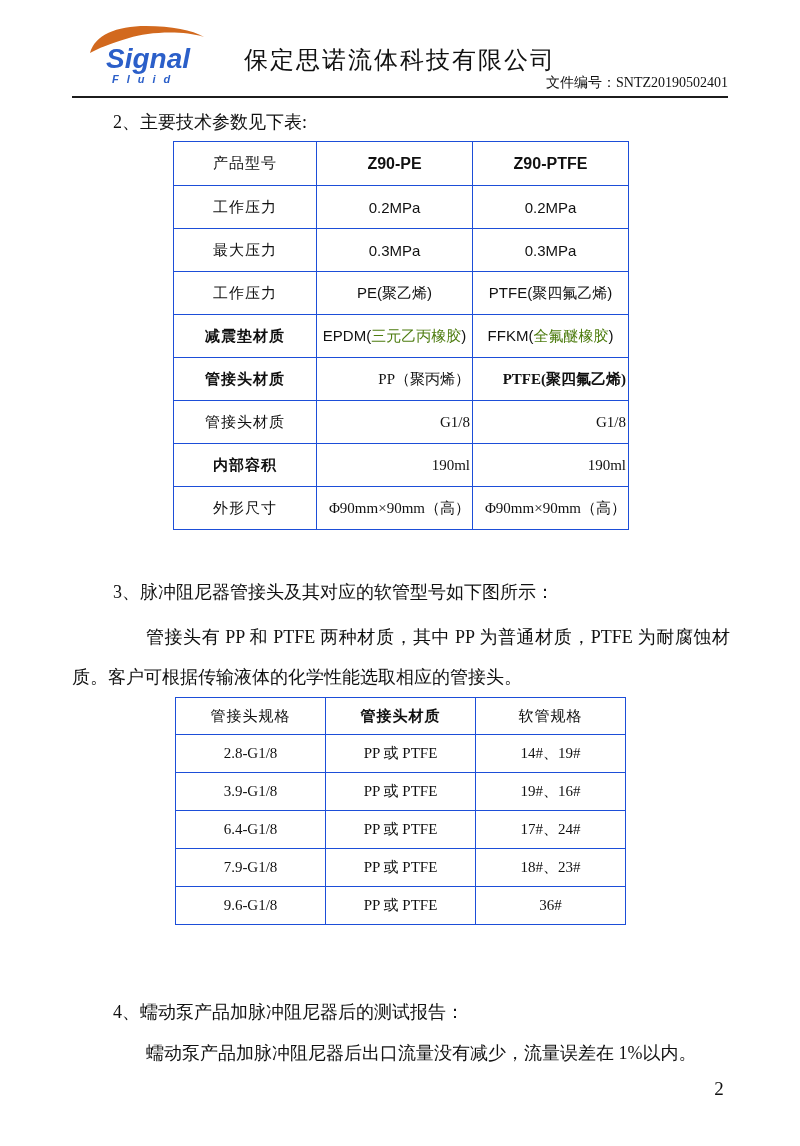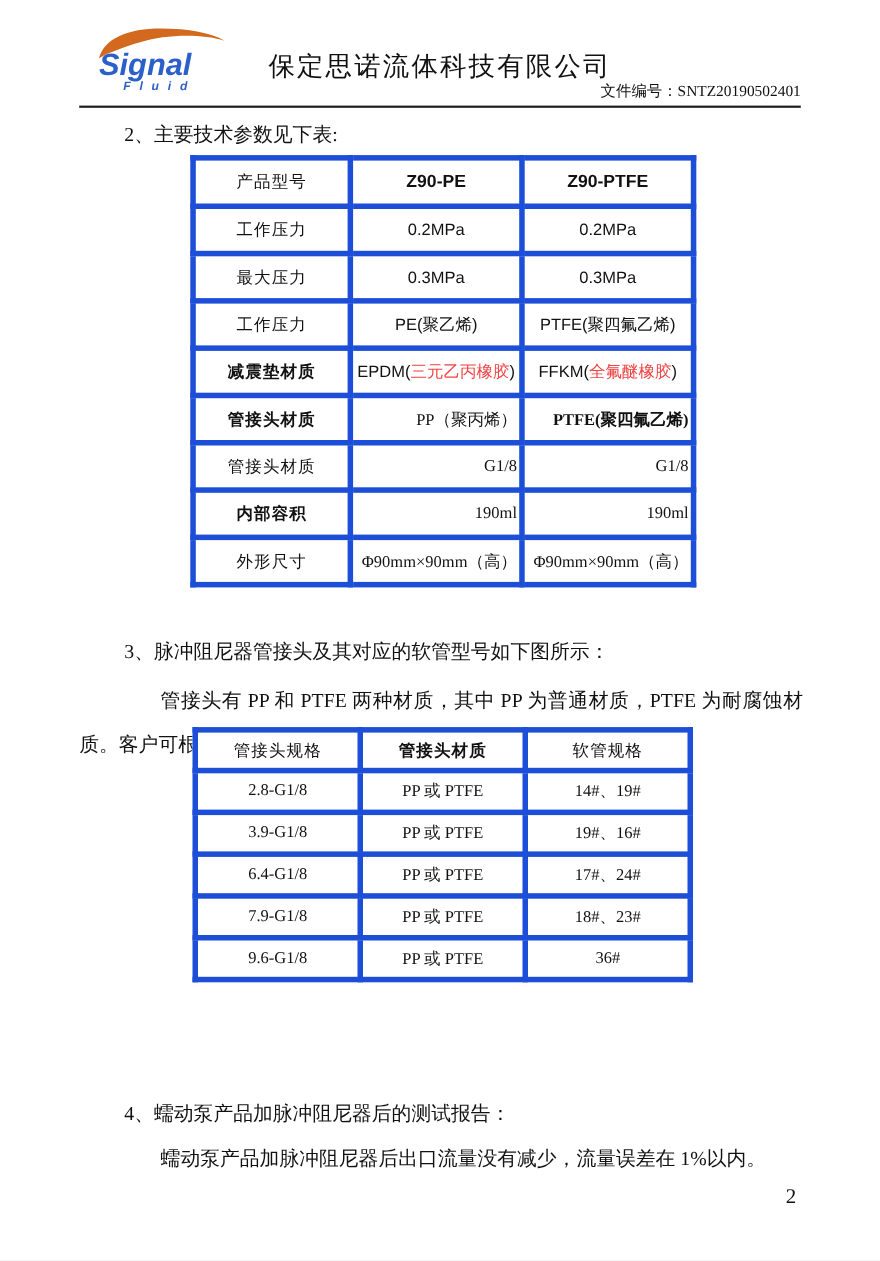--- a/index.html
+++ b/index.html
@@ -16,21 +16,21 @@
   .serif { font-family:"Liberation Serif", serif; }
 
   
   .logo { position:absolute; left:86px; top:24px; width:126px; }
   .logo-swoosh { display:block; width:120px; height:30px; }
   .logo-name {
     font-family:"Liberation Sans", sans-serif;
     font-weight:bold; font-style:italic;
     font-size:28px; line-height:26px;
     color:#2b5fc9; letter-spacing:0px;
-    margin-top:-8px; margin-left:4px;
+    margin-top:-8px; margin-left:20px;
     text-shadow:0 0 1px #ffffff;
   }
   .logo-sub {
     font-family:"Liberation Sans", sans-serif;
     font-weight:bold; font-style:italic;
     font-size:11px; color:#2b5fc9;
     letter-spacing:8px; margin-left:26px; margin-top:1px;
   }
   .company {
     position:absolute; left:0; top:44px; width:800px;
@@ -53,34 +53,34 @@
   .para {
     position:absolute; left:72px; width:658px;
     font-size:18px; line-height:40px;
     text-align:justify; text-indent:74px;
   }
   .para3 { top:617px; }
   .para4 { top:1033px; }
 
   
   table { border-collapse:collapse; table-layout:fixed; background:#ffffff; }
-  td, th { border:5px solid #1d4ed8; text-align:center; vertical-align:middle; font-weight:normal; padding:0 2px; }
+  td, th { border:1px solid #1d4ed8; text-align:center; vertical-align:middle; font-weight:normal; padding:0 2px; }
 
   .t1 { position:absolute; left:173px; top:141px; width:455px; }
   .t1 col.c1 { width:143px; } .t1 col.c2 { width:156px; } .t1 col.c3 { width:156px; }
   .t1 td { height:43px; font-size:15px; }
   .t1 tr.hdr td { height:44px; }
   .t1 .lbl { letter-spacing:1px; }
   .t1 .b { font-weight:bold; }
   .t1 .val-sans { font-family:"Liberation Sans", sans-serif; font-size:15px; }
   .t1 .val-serif { font-family:"Liberation Serif", serif; font-size:15px;text-align:right; }
   .t1 .model { font-family:"Liberation Sans", sans-serif; font-weight:bold; font-size:16px; }
-  .gray { color:#ef4444; }
-
-  .t2 { position:absolute; left:175px; top:661px; width:450px;padding-left:12px; }
+  .gray { color:#4d7c0f; }
+
+  .t2 { position:absolute; left:175px; top:697px; width:450px;padding-left:12px; }
   .t2 col { width:150px; }
   .t2 td { height:38px; font-size:15px; }
   .t2 tr.hdr td { height:37px; letter-spacing:1px; }
   .t2 .b { font-weight:bold; }
 
   .page-number { position:absolute; left:704px; top:1078px; width:30px; text-align:center; font-size:19px; }
 </style>
 </head>
 <body>
 

